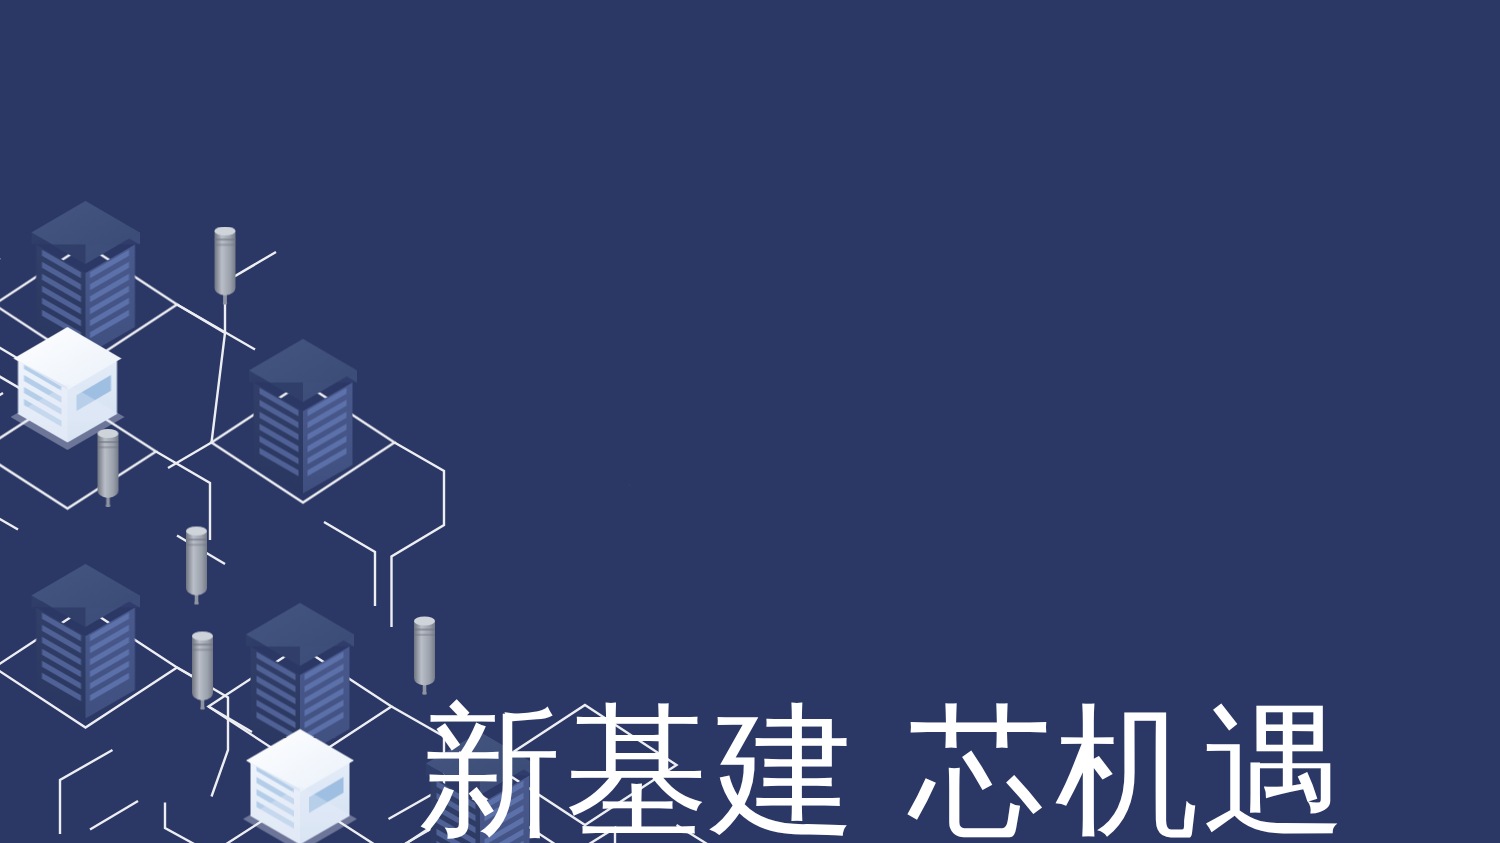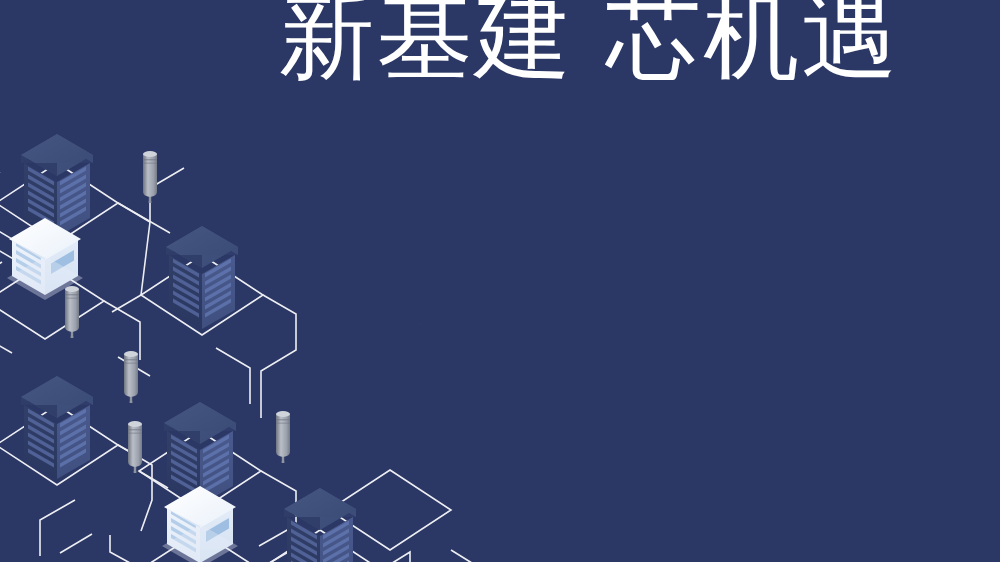--- a/index.html
+++ b/index.html
@@ -23,21 +23,21 @@
     pointer-events:none;
   }
   #network-illustration svg { display:block; width:1000px; height:562px; }
 
   
   #title-block {
     position:absolute;
     left:0; top:0;
     width:1000px; height:562px;
     display:flex;
-    align-items:flex-start;
+    align-items:flex-end;
     justify-content:center;
   }
   #slide-title {
     font-family:"DejaVu Serif","Liberation Serif", serif;
     font-size:96px;
     line-height:1.0;
     color:#ffffff;
     letter-spacing:2px;
     white-space:nowrap;
     font-weight:400;

